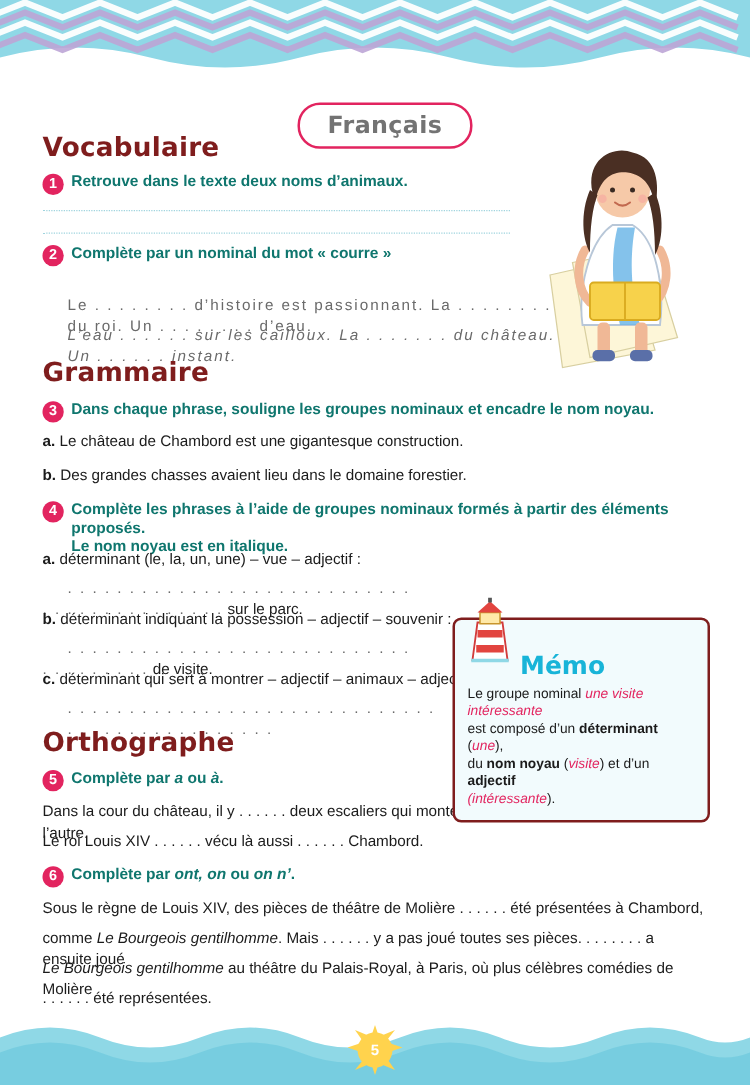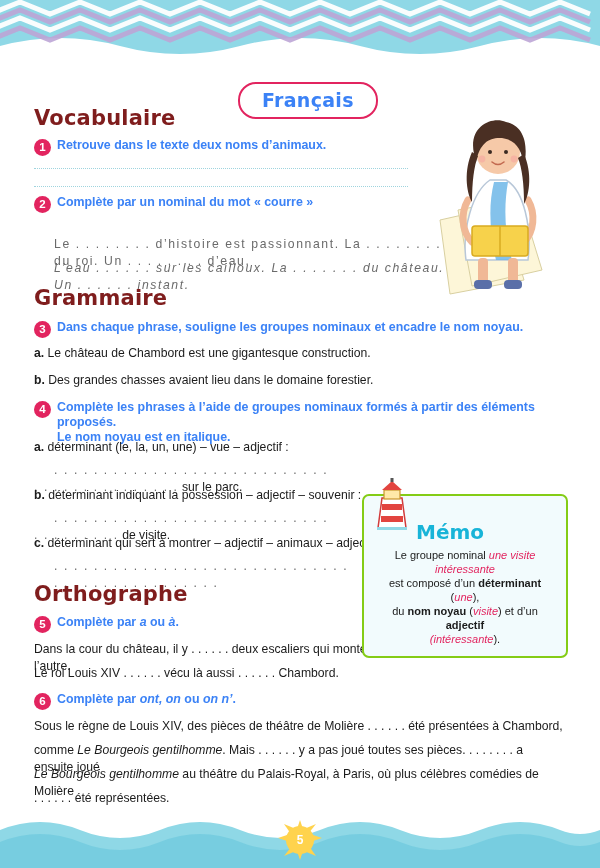--- a/index.html
+++ b/index.html
@@ -47,21 +47,21 @@
 
   
   .subject-pill {
     position: absolute;
     left: 238px;
     top: 20px;
     border: 2.5px solid #e2245f;
     border-radius: 18px;
     background: #ffffff;
     padding: 5px 22px 6px 22px;
-    color: #3b82f6;
+    color: #737373;
     font-size: 19px;
     font-weight: bold;
     letter-spacing: .3px;
     font-family: "DejaVu Sans", sans-serif;
   }
 
   
   .section-title {
     color: #7f1d1d;
     font-size: 21px;
@@ -87,21 +87,21 @@
     font-weight: bold;
     line-height: 17px;
     text-align: center;
     margin-top: 1px;
     font-family: "Liberation Sans", sans-serif;
   }
   .ex-text {
     font-size: 12.4px;
     font-weight: bold;
     line-height: 15px;
-    color: #3b82f6;
+    color: #0f766e;
   }
   .ex-text .ital { font-style: italic; font-weight: bold; }
 
   .body-line {
     font-size: 12.2px;
     line-height: 17px;
     color: #1b1b1b;
   }
   .body-line .lbl { font-weight: bold; }
   .body-line .ital { font-style: italic; }
@@ -113,37 +113,36 @@
 
   .dots { letter-spacing: 1.6px; color: #6a6a6a; margin-left: 20px; }
 
   
   .memo {
     position: absolute;
     left: 362px;
     top: 432px;
     width: 206px;
     background: #f2fbfd;
-    border: 2px solid #84cc16;
+    border: 2px solid #7f1d1d;
     border-radius: 7px;
     padding: 24px 10px 10px 10px;
     box-sizing: border-box;
   }
   .memo-title {
     color: #18b4d8;
     font-size: 20px;
     font-weight: bold;
     font-family: "DejaVu Sans", sans-serif;
     margin: 0 0 4px 42px;
   }
   .memo-body {
     font-size: 11px;
     line-height: 14px;
     color: #1b1b1b;
-    text-align: center;
   }
   .memo-body .pink { color: #e2245f; font-style: italic; }
   .memo-body .b { font-weight: bold; }
 
   
   .lighthouse {
     position: absolute;
     left: 8px;
     top: -18px;
     width: 40px;

